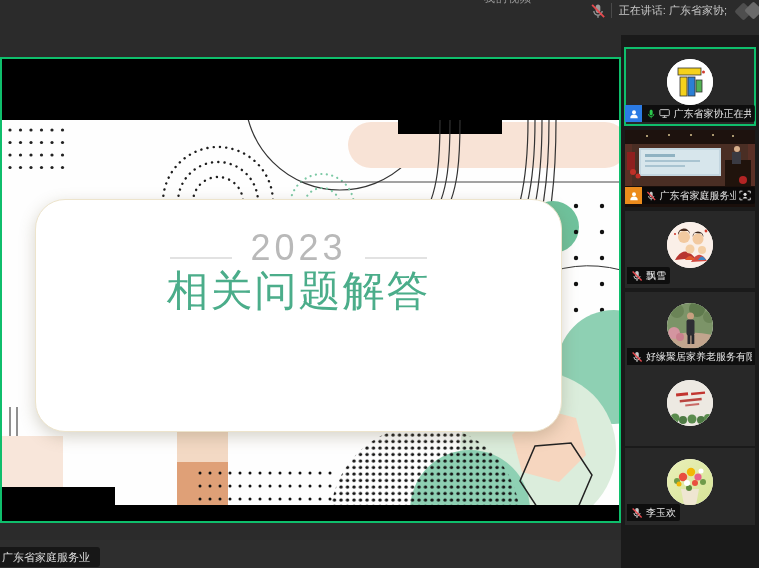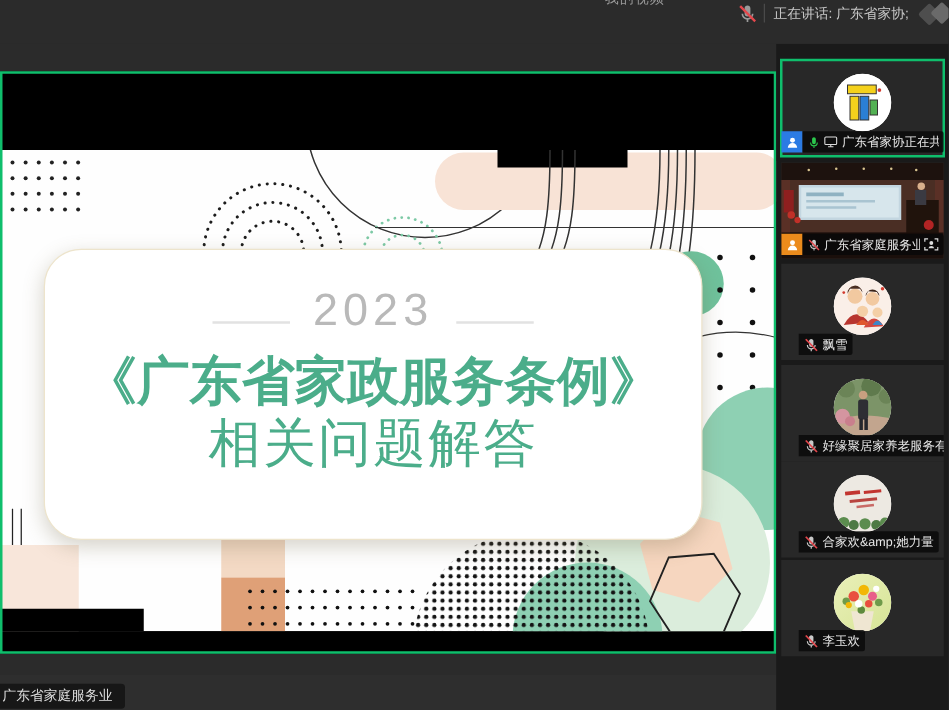--- a/index.html
+++ b/index.html
@@ -31,21 +31,21 @@
   
   .bottombar{position:absolute;left:0;top:540px;width:621px;height:28px;background:#2E2E2E;z-index:2;}
   .tooltip{position:absolute;left:-8px;top:547px;height:20px;background:#171717;color:#DFDFDF;
            font-size:11px;line-height:20px;padding:0 10px;border-radius:3px;white-space:nowrap;z-index:7;}
   
   .sidebar{position:absolute;left:621px;top:35px;width:138px;height:533px;background:#1A1A1A;z-index:5;}
   .tile{position:absolute;left:4px;width:130px;height:77px;background:#282828;overflow:hidden;}
   .tile.active{outline:2px solid #0FBE6C;outline-offset:-1px;}
   .avatar{position:absolute;left:42px;top:11px;width:46px;height:46px;border-radius:50%;overflow:hidden;background:#fff;}
   .plabel{position:absolute;left:0;bottom:3px;display:flex;align-items:stretch;height:17px;max-width:130px;}
-  .plabel.pad{left:14px;bottom:4px;}
+  .plabel.pad{left:2px;bottom:4px;}
   .role{width:17px;display:flex;align-items:center;justify-content:center;flex:none;}
   .role.blue{background:#2B7BE4;} .role.orange{background:#EC8B1C;}
   .ltxt{background:rgba(8,8,8,.82);color:#E6E6E6;display:flex;align-items:center;gap:3px;
         padding:0 4px;font-size:10px;white-space:nowrap;overflow:hidden;border-radius:0 2px 2px 0;}
   .ltxt .nm{overflow:hidden;text-overflow:clip;max-width:92px;}
   .vid{position:absolute;inset:0;}
 </style>
 </head>
 <body>
 
@@ -179,21 +179,20 @@
       <polygon points="592,355 577,390 541,393 520,361 535,326 571,323" fill="none" stroke="#222" stroke-width="1.5"></polygon>
       <rect x="0" y="367" width="115" height="18" fill="#000"></rect>
     </svg>
 
     <div class="card">
       <div class="year-row">
         <i class="yline"></i>
         <span class="year">2023</span>
         <i class="yline"></i>
       </div>
-      <div class="t1">《广东省家政服务条例》</div>
       <div class="t2">相关问题解答</div>
     </div>
     <div class="share-frame"></div>
   </div>
 
   <div class="bottombar"></div>
   <div class="tooltip">
     <span>广东省家庭服务业</span>
   </div>
 
@@ -355,31 +354,20 @@
             <rect x="13" y="19" width="22" height="2.4" fill="#B8443F"></rect>
             <rect x="18" y="24" width="14" height="2" fill="#C96A66"></rect>
           </g>
           <circle cx="8" cy="38" r="4.5" fill="#5B8C4E"></circle>
             <circle cx="16" cy="40" r="4" fill="#4E7A44"></circle>
           <circle cx="25" cy="39" r="4.5" fill="#5B8C4E"></circle>
             <circle cx="34" cy="40" r="4" fill="#4E7A44"></circle>
           <circle cx="41" cy="38" r="4" fill="#5B8C4E"></circle>
         </svg>
       </div>
-      <div class="plabel pad">
-        <span class="ltxt">
-          <svg width="12" height="12" viewBox="0 0 12 12">
-            <path d="M6 1.1c-1 0-1.75.75-1.75 1.75v3a1.75 1.75 0 0 0 3.5 0v-3C7.75 1.85 7 1.1 6 1.1z" fill="#C9C9C9"></path>
-            <path d="M2.9 6a3.1 3.1 0 0 0 6.2 0" stroke="#C9C9C9" stroke-width="1" fill="none"></path>
-            <line x1="6" y1="9.1" x2="6" y2="11" stroke="#C9C9C9" stroke-width="1"></line>
-            <line x1="1.6" y1="1.4" x2="10.6" y2="10.6" stroke="#E5484D" stroke-width="1.4"></line>
-          </svg>
-          <span class="nm" style="max-width:106px">合家欢&amp;amp;她力量</span>
-        </span>
-      </div>
     </div>
 
     <div class="tile" style="top:413px">
       <div class="avatar">
         <svg width="46" height="46" viewBox="0 0 46 46">
           <defs>
               <linearGradient id="bg6" x1="0" y1="0" x2="1" y2="1">
             <stop offset="0" stop-color="#EAF0B9"></stop>
                 <stop offset="1" stop-color="#D6E496"></stop>
               </linearGradient>

